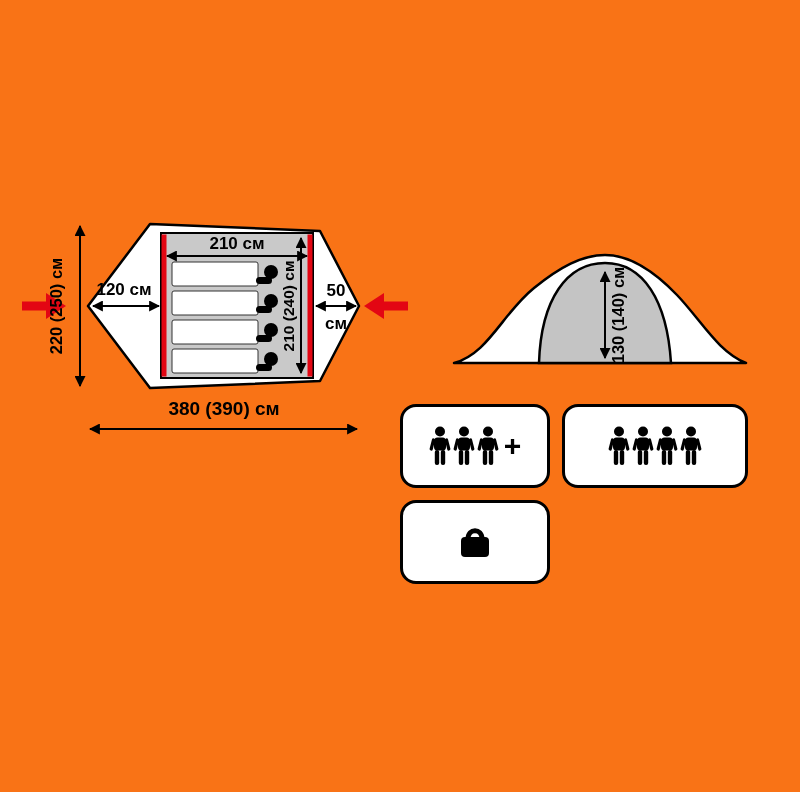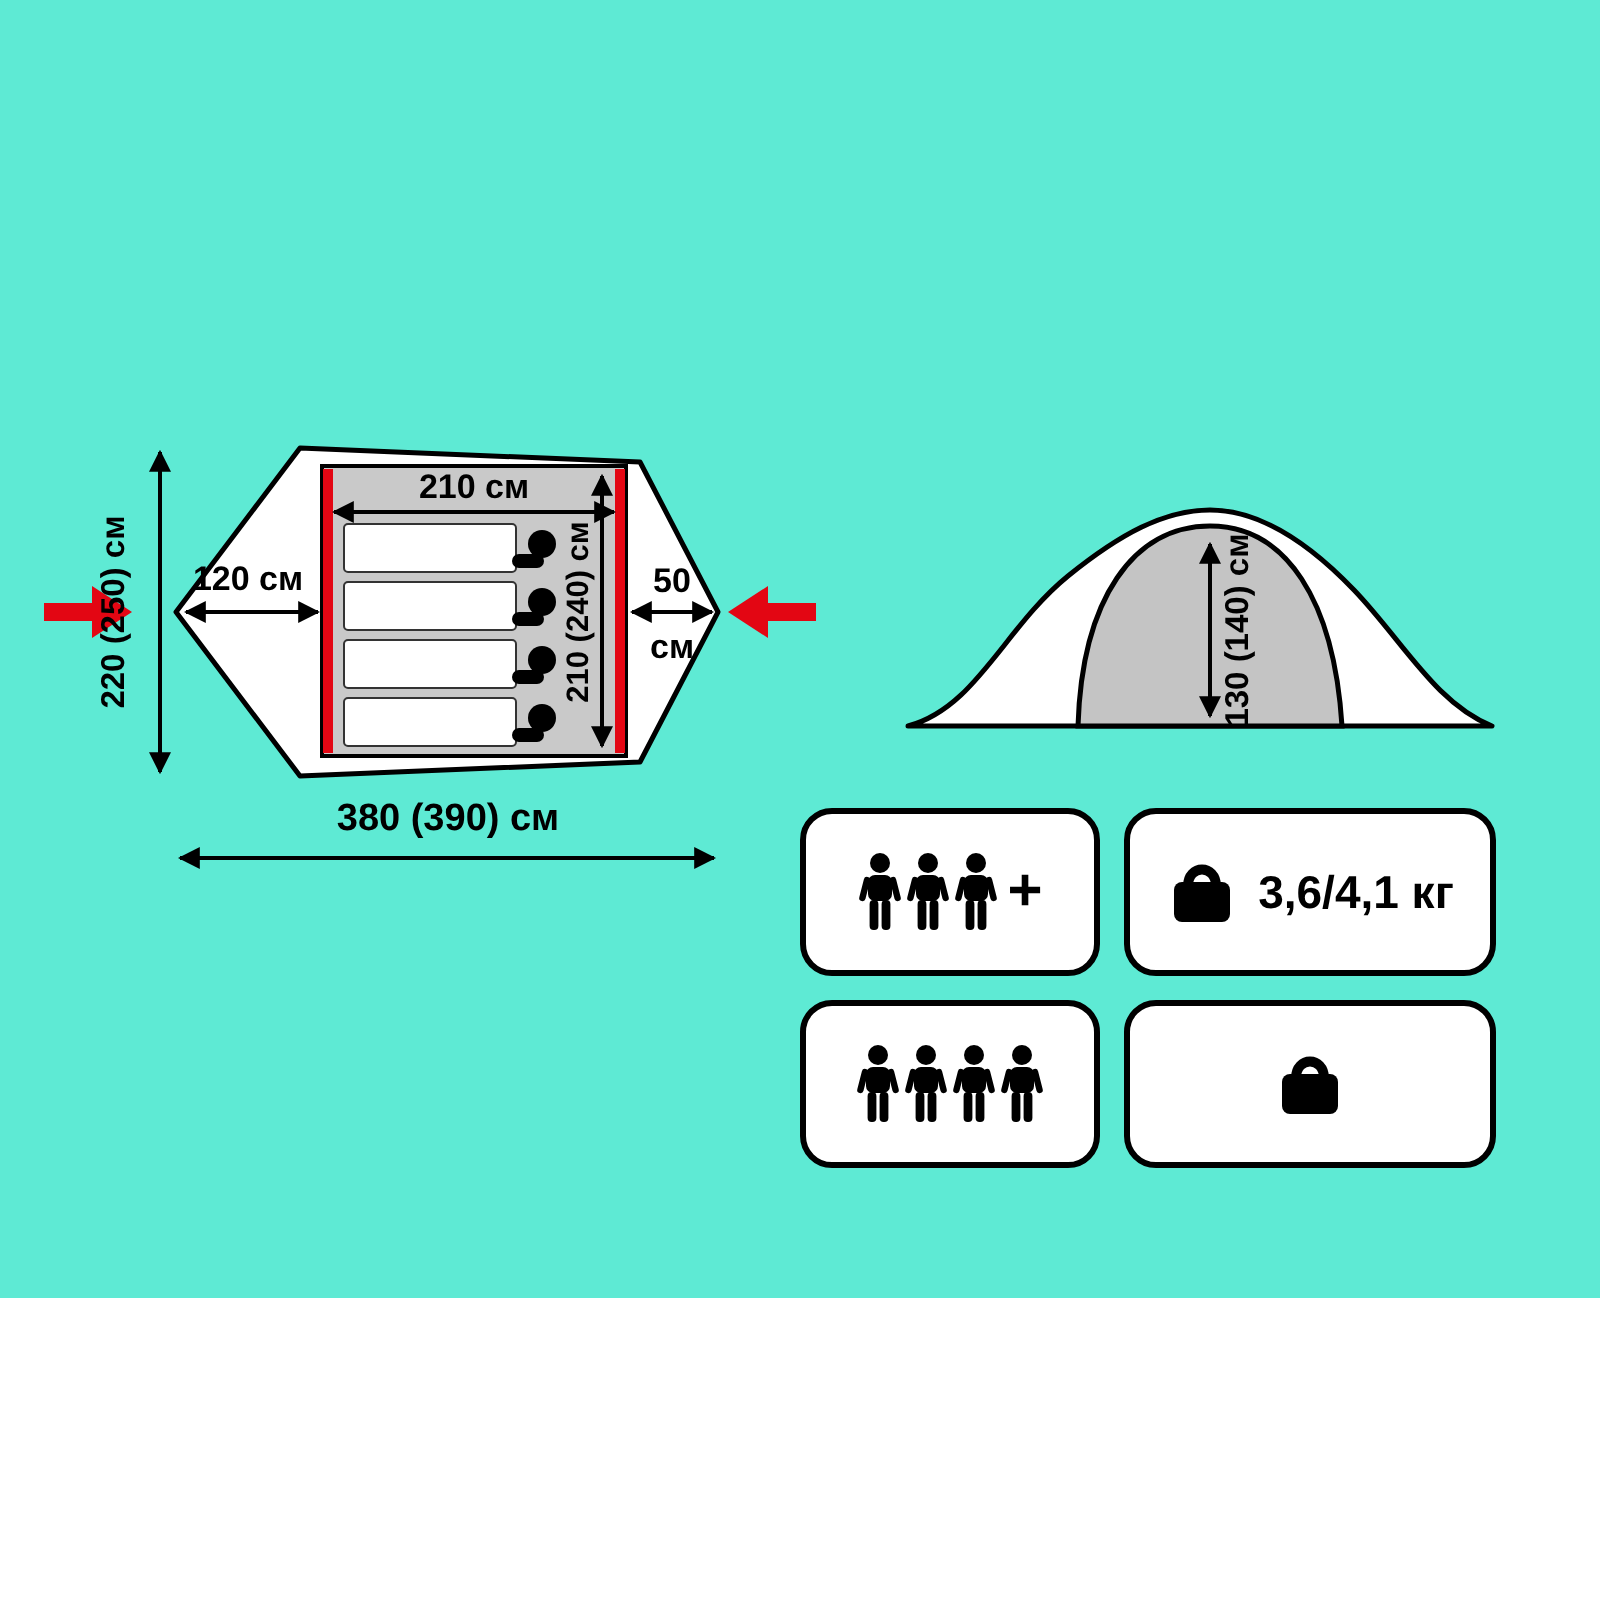--- a/index.html
+++ b/index.html
@@ -1,16 +1,16 @@
 <!DOCTYPE html>
 <html><head>
 <meta charset="utf-8">
 <style>
   html,body{margin:0;padding:0;background:#fff;}
-  #canvas{position:relative;width:800px;height:649px;background:#5eead4;overflow:hidden;
+  #canvas{position:relative;width:800px;height:792px;background:#f97316;overflow:hidden;
           font-family:"Liberation Sans", sans-serif;}
   svg text{font-family:"Liberation Sans", sans-serif;font-weight:bold;fill:#000;}
   .abs{position:absolute;}
   #spec-grid{position:absolute;left:400px;top:404px;width:348px;height:180px;
              display:grid;grid-template-columns:150px 186px;grid-template-rows:84px 84px;
              column-gap:12px;row-gap:12px;}
   .spec-box{border:3px solid #000;border-radius:16px;display:flex;align-items:center;
             justify-content:center;background:#fff;}
   .persons{display:flex;align-items:center;gap:2px;}
   .plus{font-size:30px;font-weight:bold;color:#000;line-height:1;margin-left:3px;}
@@ -125,27 +125,20 @@
           <rect x="5" y="11.5" width="12" height="13" rx="3.5" fill="#000"></rect>
           <line x1="4.5" y1="14" x2="2.2" y2="23" stroke="#000" stroke-width="3.2" stroke-linecap="round"></line>
           <line x1="17.5" y1="14" x2="19.8" y2="23" stroke="#000" stroke-width="3.2" stroke-linecap="round"></line>
           <rect x="5.8" y="24" width="4.4" height="15" rx="2" fill="#000"></rect>
           <rect x="11.8" y="24" width="4.4" height="15" rx="2" fill="#000"></rect>
         </svg>
         <span class="plus">+</span>
       </div>
     </div>
 
-    <div class="spec-box">
-      <svg width="36" height="34" viewBox="0 0 36 34">
-        <path d="M11,14 C11,3 25,3 25,14" stroke="#000" stroke-width="5" fill="none"></path>
-        <rect x="4" y="12" width="28" height="20" rx="4" fill="#000"></rect>
-      </svg>
-      <span class="weight-label">3,6/4,1 кг</span>
-    </div>
 
     <div class="spec-box">
       <div class="persons">
         <svg width="22" height="40" viewBox="0 0 22 40">
           <circle cx="11" cy="5.5" r="5" fill="#000"></circle>
           <rect x="5" y="11.5" width="12" height="13" rx="3.5" fill="#000"></rect>
           <line x1="4.5" y1="14" x2="2.2" y2="23" stroke="#000" stroke-width="3.2" stroke-linecap="round"></line>
           <line x1="17.5" y1="14" x2="19.8" y2="23" stroke="#000" stroke-width="3.2" stroke-linecap="round"></line>
           <rect x="5.8" y="24" width="4.4" height="15" rx="2" fill="#000"></rect>
           <rect x="11.8" y="24" width="4.4" height="15" rx="2" fill="#000"></rect>

